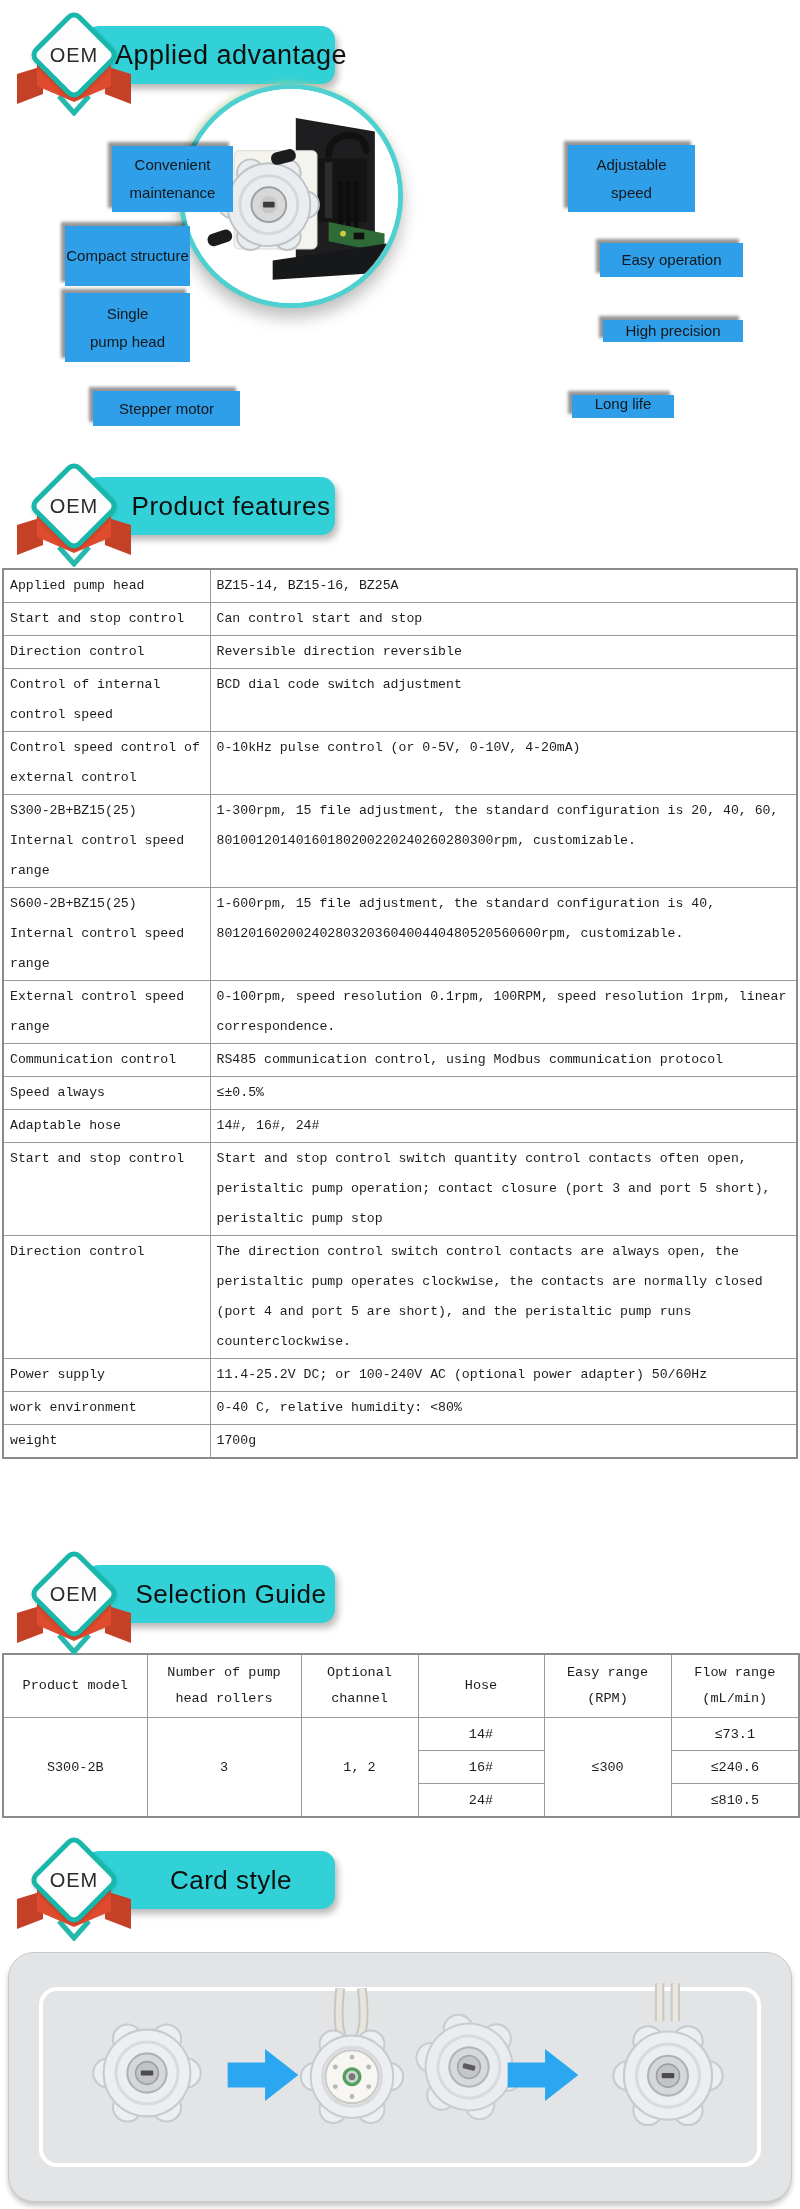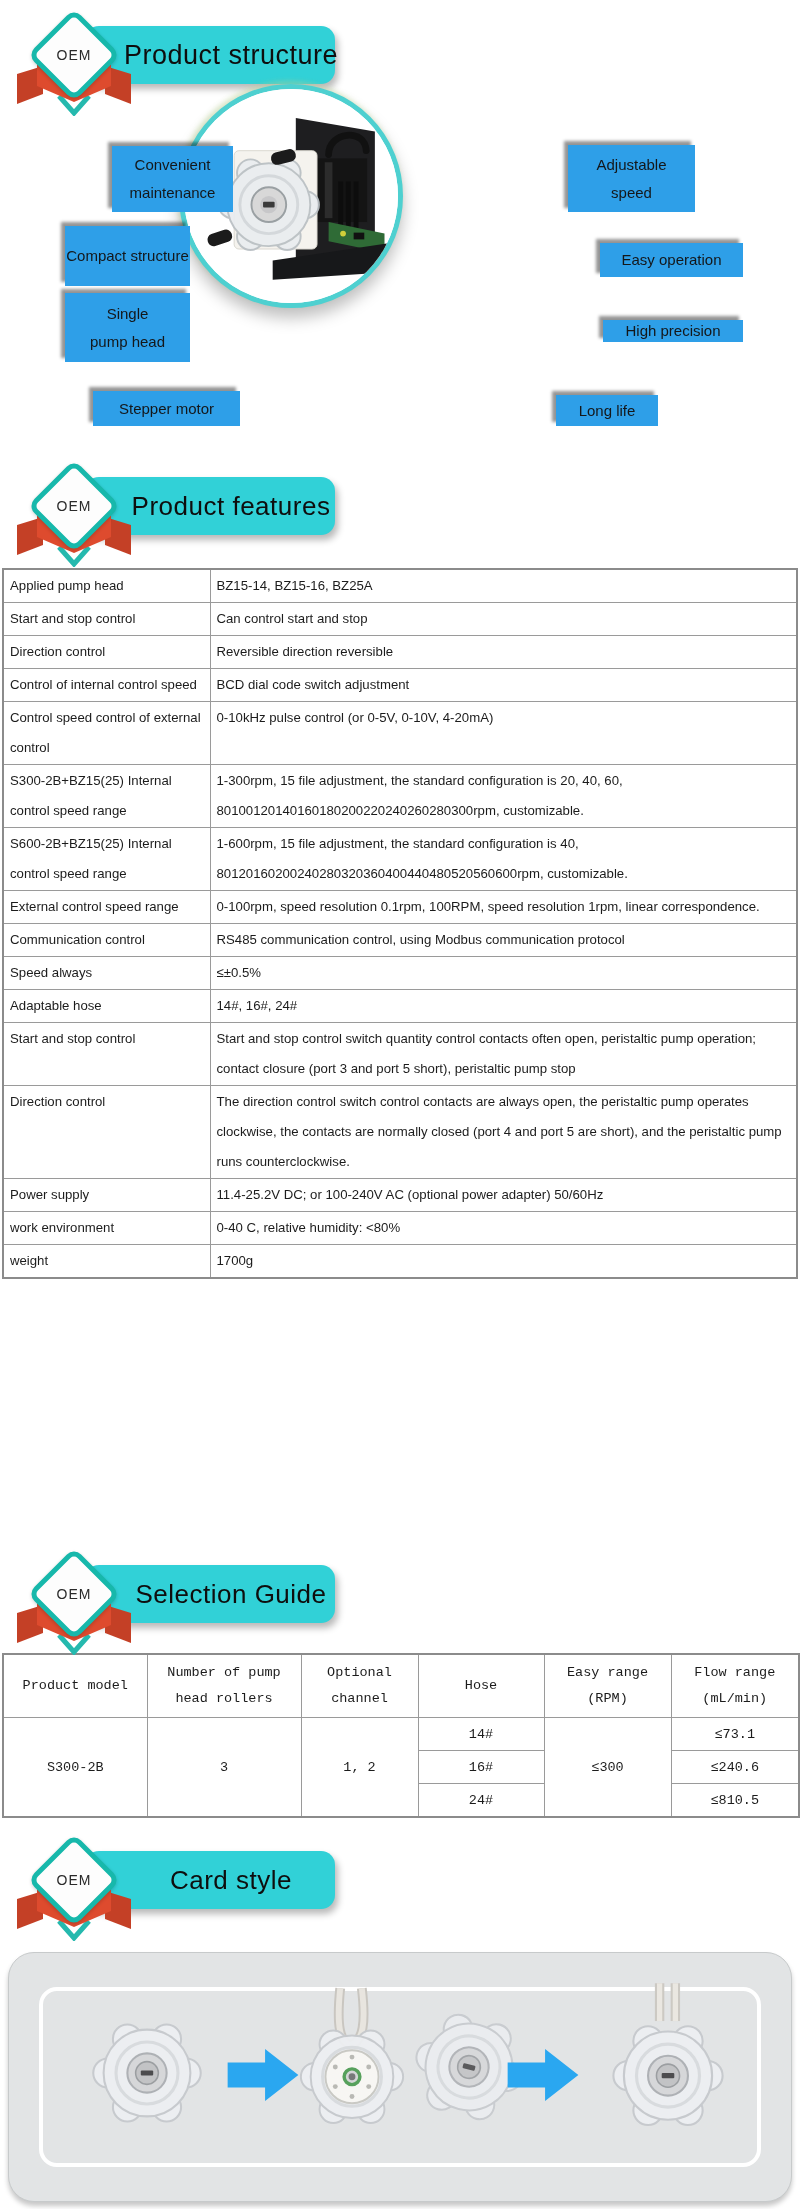--- a/index.html
+++ b/index.html
@@ -11,46 +11,46 @@
   .hdr .banner{position:absolute;left:75px;top:18px;width:250px;height:58px;background:#31d1d7;
                border-radius:14px;box-shadow:3px 5px 7px rgba(0,0,0,.28);
                display:flex;align-items:center;justify-content:center;box-sizing:border-box;
                padding-left:42px;font-size:26px;color:#0e0e0e;letter-spacing:.5px;white-space:nowrap;}
   .hdr.first .banner{font-size:27px;}
   .hdr .badge{position:absolute;left:17px;top:0;width:94px;height:94px;display:flex;
               align-items:center;justify-content:center;z-index:3;}
   .hdr .dia{position:absolute;left:14px;top:14px;width:56px;height:56px;background:#fdfdfd;
             border:5px solid #17b8ab;border-radius:10px;transform:rotate(45deg);
             box-shadow:1px 1px 4px rgba(0,0,0,.18);}
-  .hdr .oem{position:relative;font-size:14px;letter-spacing:1px;color:#2a2a2a;z-index:4;}
+  .hdr .oem{position:relative;font-size:20px;letter-spacing:1px;color:#2a2a2a;z-index:4;}
   .hdr .ribbon{position:absolute;left:7px;top:56px;width:114px;height:52px;z-index:2;}
 
   
   .ring{position:absolute;left:179px;top:84px;width:224px;height:224px;box-sizing:border-box;
         border:5px solid #4ed0d0;border-radius:50%;background:#fff;
         box-shadow:0 10px 16px rgba(0,0,0,.25),-2px -3px 5px rgba(190,215,150,.45);overflow:hidden;}
   .ring svg{position:absolute;left:0;top:0;width:100%;height:100%;}
   .lab{position:absolute;background:#2e9fe8;color:#14171a;display:flex;flex-direction:column;
        align-items:center;justify-content:center;text-align:center;font-size:15px;line-height:28px;
        box-shadow:-4px -4px 3px rgba(0,0,0,.42);margin-top:24px;}
   .lab span{display:block;}
   .l1{left:112px;top:122px;width:121px;height:66px;}
   .l2{left:65px; top:202px;width:125px;height:60px;}
   .l3{left:65px; top:269px;width:125px;height:69px;}
   .l4{left:93px; top:367px;width:147px;height:35px;}
   .r1{left:568px;top:121px;width:127px;height:67px;}
   .r2{left:600px;top:219px;width:143px;height:34px;}
   .r3{left:603px;top:296px;width:140px;height:22px;}
-  .r4{left:556px;top:371px;width:102px;height:31px;}
+  .r4{left:572px;top:371px;width:102px;height:23px;justify-content:flex-end;}
   .l1 span{max-width:110px;} .l3 span{max-width:78px;} .r1 span{max-width:100px;}
 
   
   table{border-collapse:collapse;}
   .feat{position:absolute;left:2px;top:568px;width:796px;table-layout:fixed;
-        font-family:Liberation Sans, sans-serif;font-size:13.2px;
+        font-family:Liberation Mono, monospace;font-size:13.2px;
         line-height:30px;color:#1c1c1c;}
   .feat td{border:1px solid #9a9a9a;padding:1px 6px;vertical-align:top;
            word-wrap:break-word;overflow-wrap:break-word;}
   .feat{border:2px solid #8b8b8b;}
   .feat col.c1{width:207px;}
 
   
   .sel{position:absolute;left:2px;top:1653px;width:796px;table-layout:fixed;
        font-family:"Liberation Mono","DejaVu Sans Mono",monospace;font-size:13.5px;
        color:#1c1c1c;border:2px solid #8b8b8b;}
@@ -95,21 +95,21 @@
         <polygon points="20,0 94,0 94,22 57,38 20,22" fill="#de4b2e"></polygon>
       </g>
     </defs>
   </svg>
 
   <div class="hdr first" style="left:10px;top:8px;">
     <svg class="ribbon" viewBox="0 0 114 52">
         <use href="#ribbon-shape"></use>
       </svg>
     <div class="banner">
-      <span>Product structure</span>
+      <span>Applied advantage</span>
     </div>
     <div class="badge">
       <div class="dia"></div>
       <span class="oem">OEM</span>
     </div>
   </div>
 
   <div class="ring">
     <svg viewBox="0 0 222 222">
       <rect width="222" height="222" fill="#ffffff"></rect>

